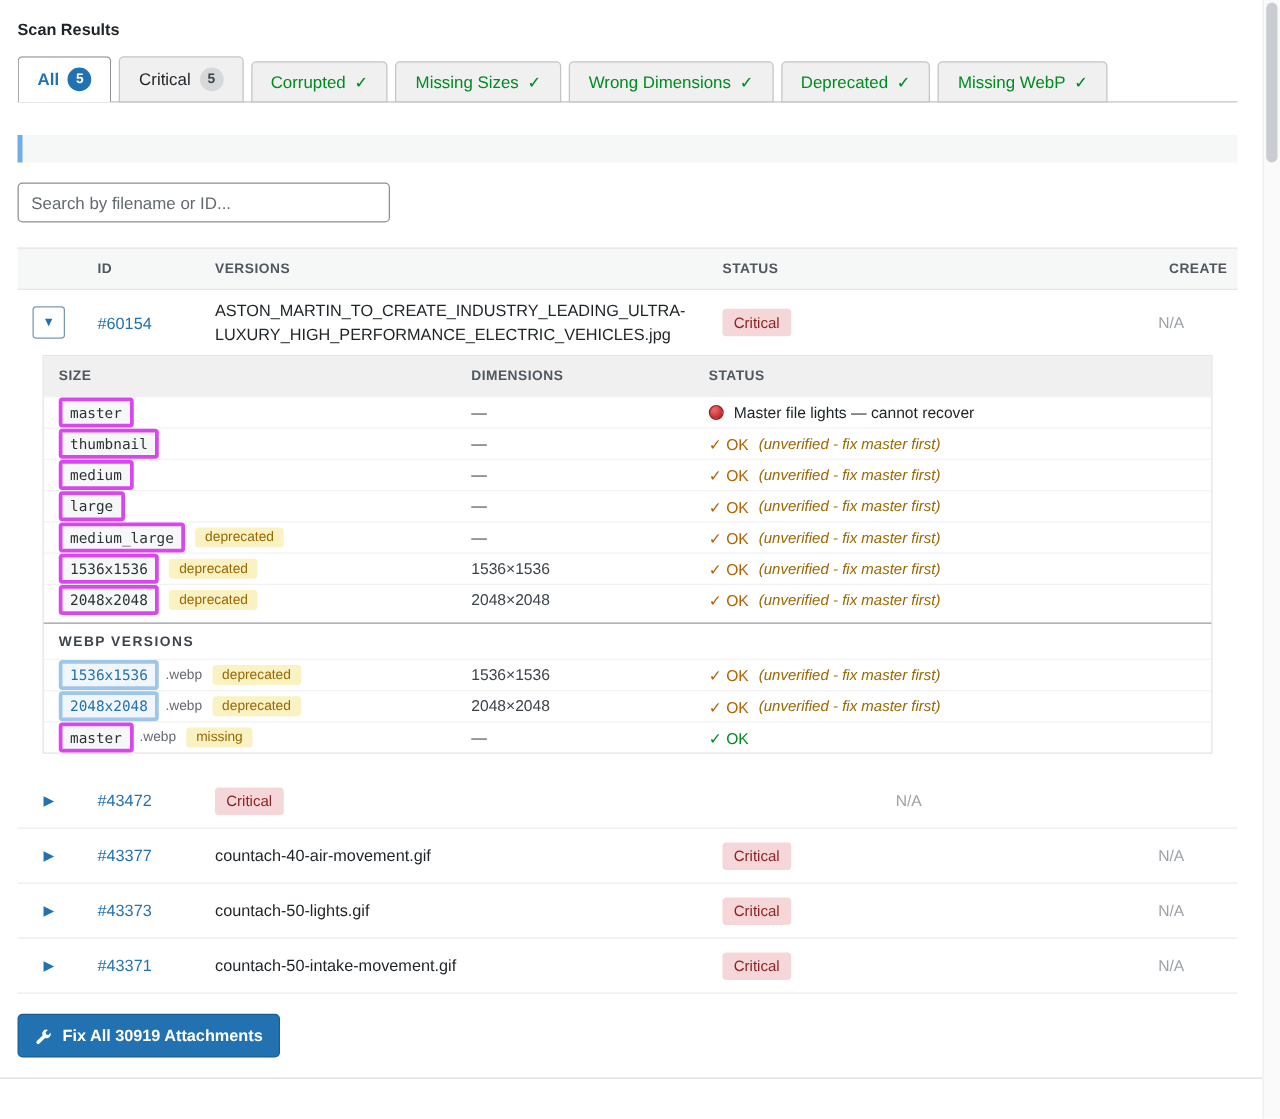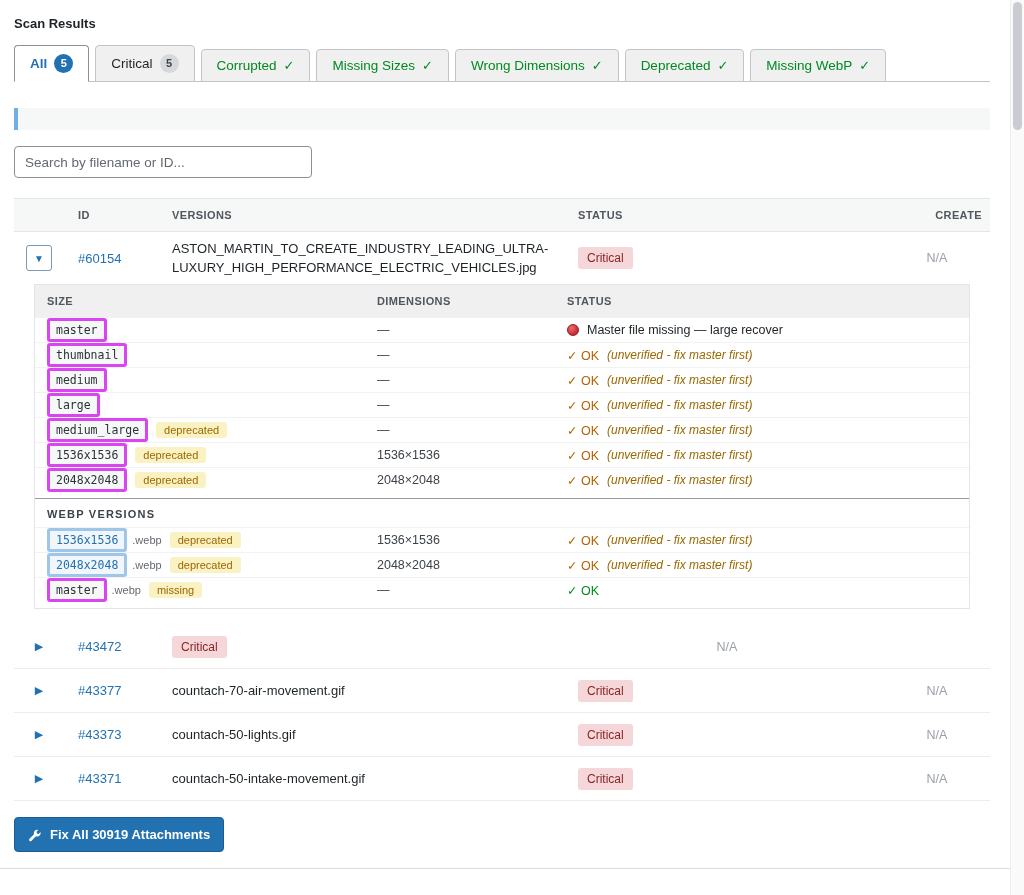--- a/index.html
+++ b/index.html
@@ -71,21 +71,21 @@
   .id-link { color: var(--accent, #2271b1); text-decoration: none; padding-left: 14px; display: inline-block; cursor: pointer; }
   .c-file { padding: 6px 20px 6px 8px; line-height: 1.5; word-break: break-word; }
   .c-issues { padding-left: 8px; }
   .badge-critical {
     display: inline-block; background: var(--critical-bg, #f6d7d9); color: var(--critical-text, #8a2424);
     font-size: 12px; padding: 4px 9px; border-radius: 3px;
   }
   .c-actions { text-align: center; padding-right: 20px; color: #9ca1a7; font-size: 12.5px; }
 
   
-  .detail { margin: 0 20px 16px 20px; border: 1px solid #e2e4e7; background: #fff; padding-bottom: 6px; }
+  .detail { margin: 0 20px 16px 20px; border: 1px solid #e2e4e7; background: #fff; }
   .dhead, .drow { display: grid; grid-template-columns: 330px 190px 1fr; align-items: center; }
   .dhead { background: #f0f0f1; height: 32px; }
   .dh { font-size: 11px; font-weight: 700; letter-spacing: .4px; color: #50575e; padding-left: 12px; }
   .drow { height: 25px; border-top: 1px solid #f2f2f3; }
   .drow:first-of-type { border-top: none; }
   .dcell { padding-left: 12px; display: flex; align-items: center; gap: 8px; min-width: 0; }
   .chip-size {
     font-family: "DejaVu Sans Mono", monospace; font-size: 11.5px;
     background: #f6f7f7; border: 3px solid #d946ef; border-radius: 3px;
     padding: 2px 6px; color: #2c3338; white-space: nowrap;
@@ -196,21 +196,21 @@
         <div class="dh">STATUS</div>
       </div>
 
       <div class="drow">
         <div class="dcell">
             <span class="chip-size">master</span>
           </div>
         <div class="dcell dim">—</div>
         <div class="dcell">
             <span class="dot-red"></span>
-            <span class="err-text">Master file missing — large recover</span>
+            <span class="err-text">Master file lights — cannot recover</span>
           </div>
       </div>
 
       <div class="drow">
         <div class="dcell">
             <span class="chip-size">thumbnail</span>
           </div>
         <div class="dcell dim">—</div>
         <div class="dcell">
             <span class="ok">✓ OK</span>
@@ -324,21 +324,21 @@
       <div><a class="id-link">#43472</a></div>
       <div class="c-issues"><span class="badge-critical">Critical</span></div>
       <div class="c-actions">N/A</div>
     </div>
 
     <div class="trow">
       <div class="c-expand">
           <button class="expand-plain"><span>▶</span></button>
         </div>
       <div><a class="id-link">#43377</a></div>
-      <div class="c-file">countach-70-air-movement.gif</div>
+      <div class="c-file">countach-40-air-movement.gif</div>
       <div class="c-issues"><span class="badge-critical">Critical</span></div>
       <div class="c-actions">N/A</div>
     </div>
 
     <div class="trow">
       <div class="c-expand">
           <button class="expand-plain"><span>▶</span></button>
         </div>
       <div><a class="id-link">#43373</a></div>
       <div class="c-file">countach-50-lights.gif</div>

